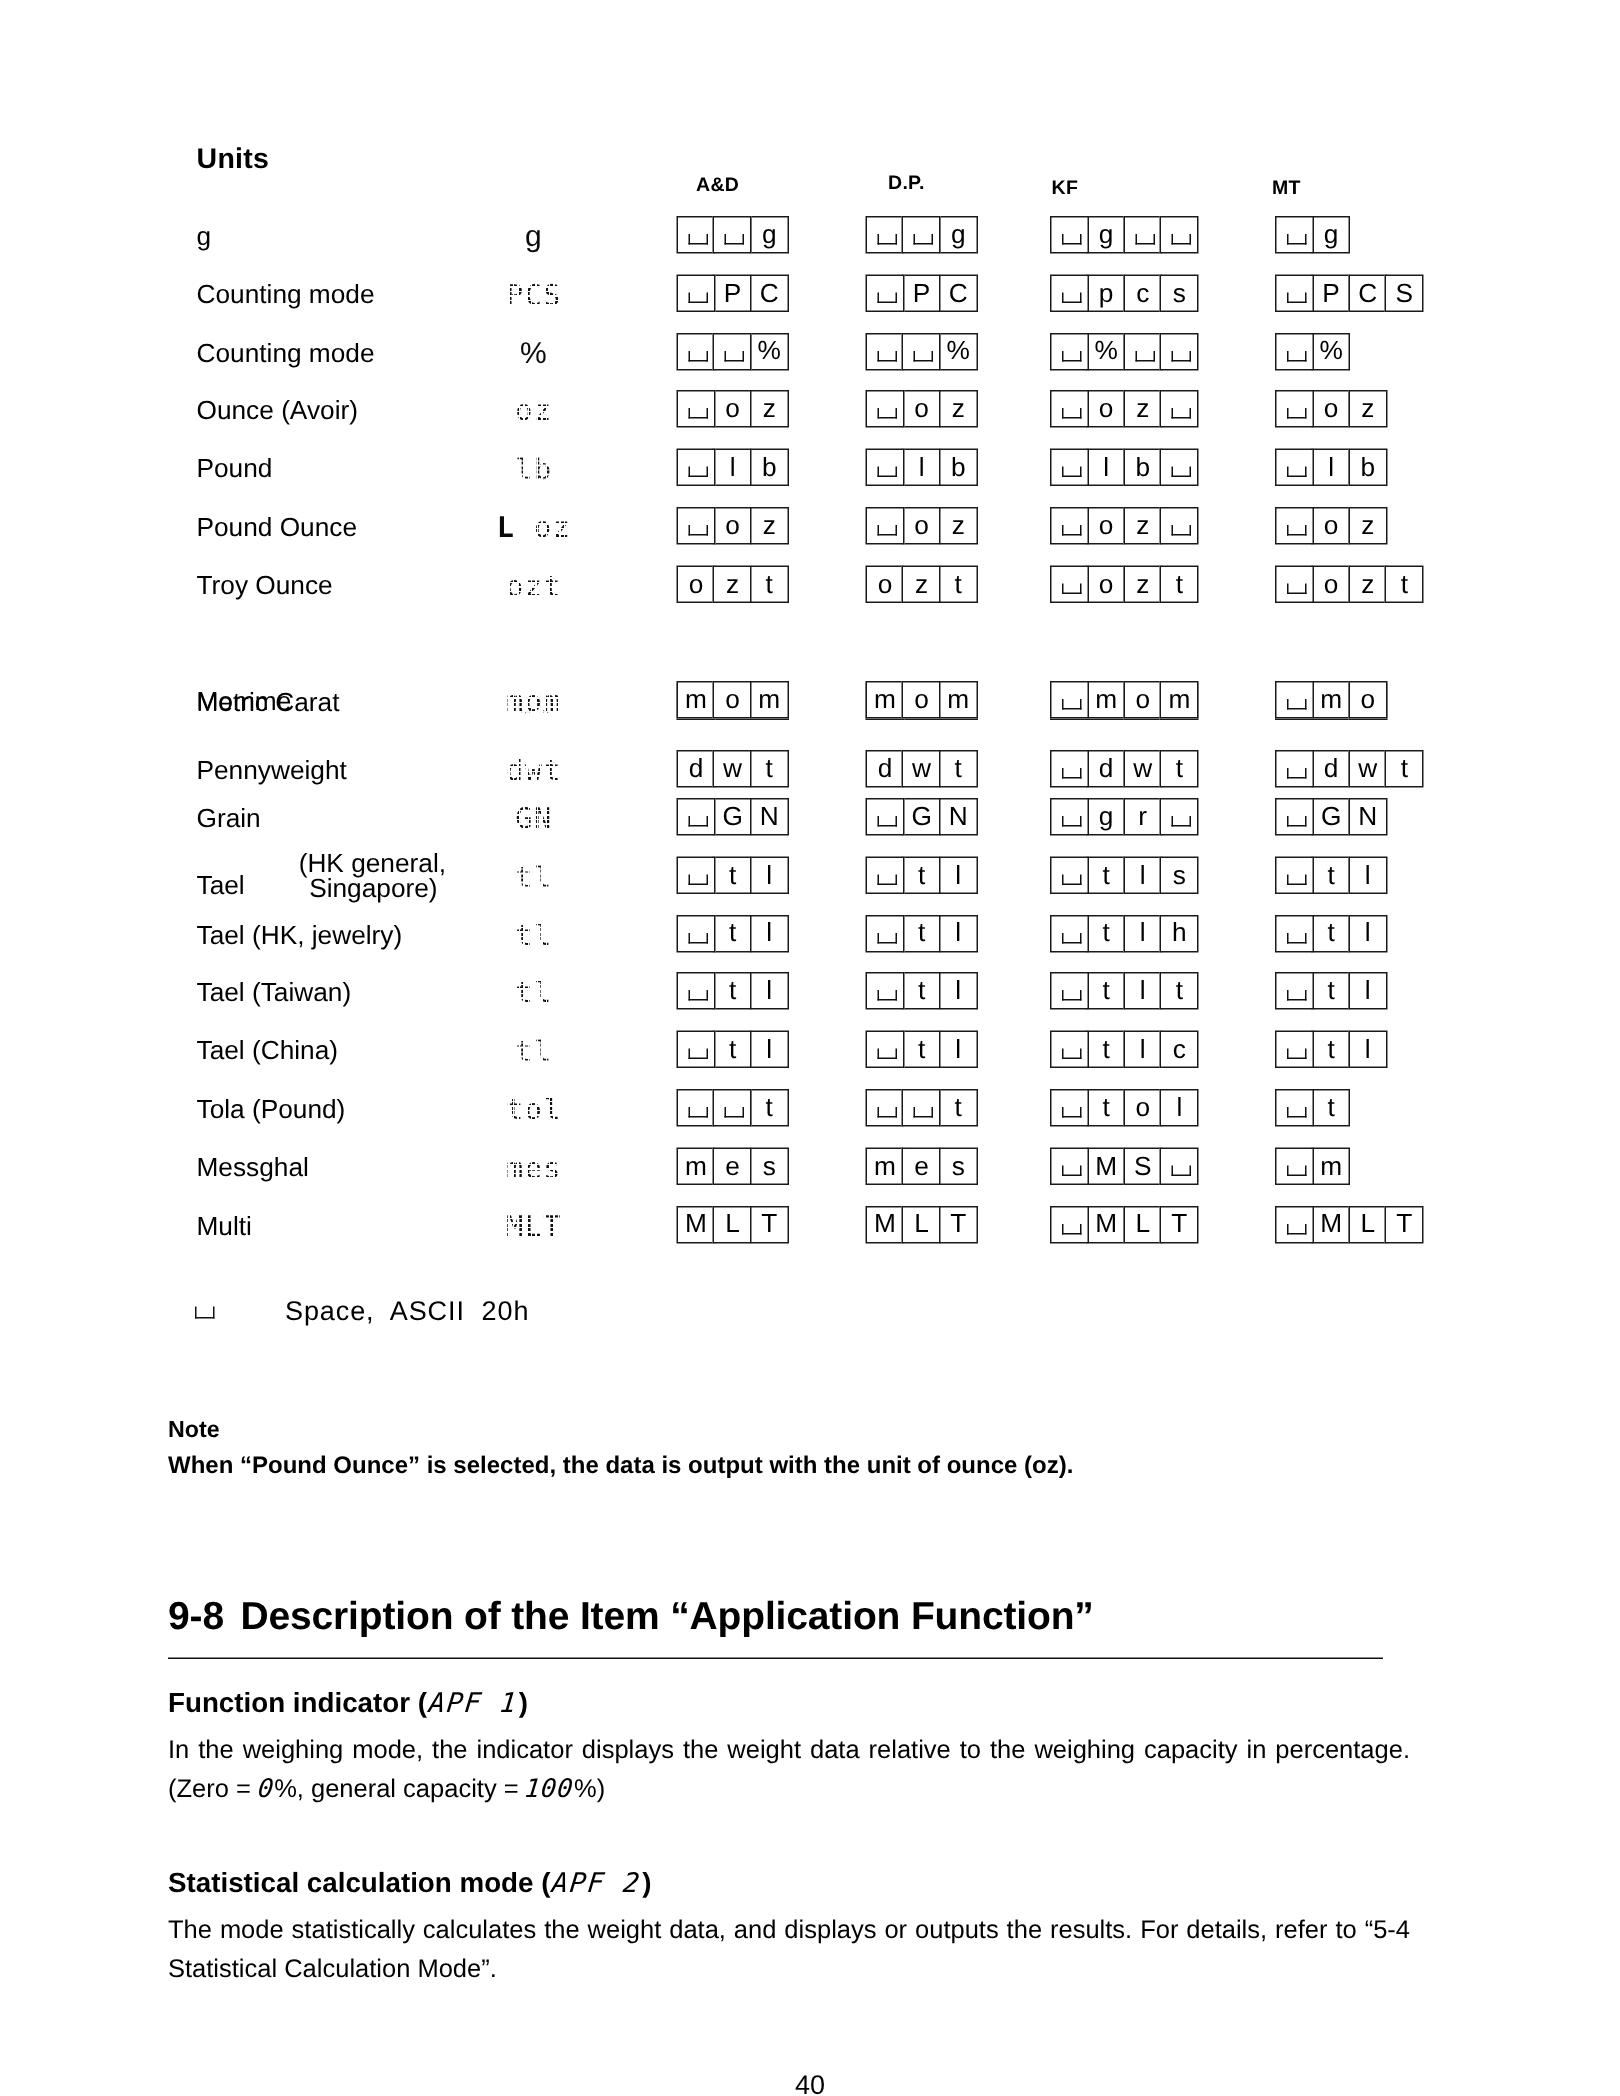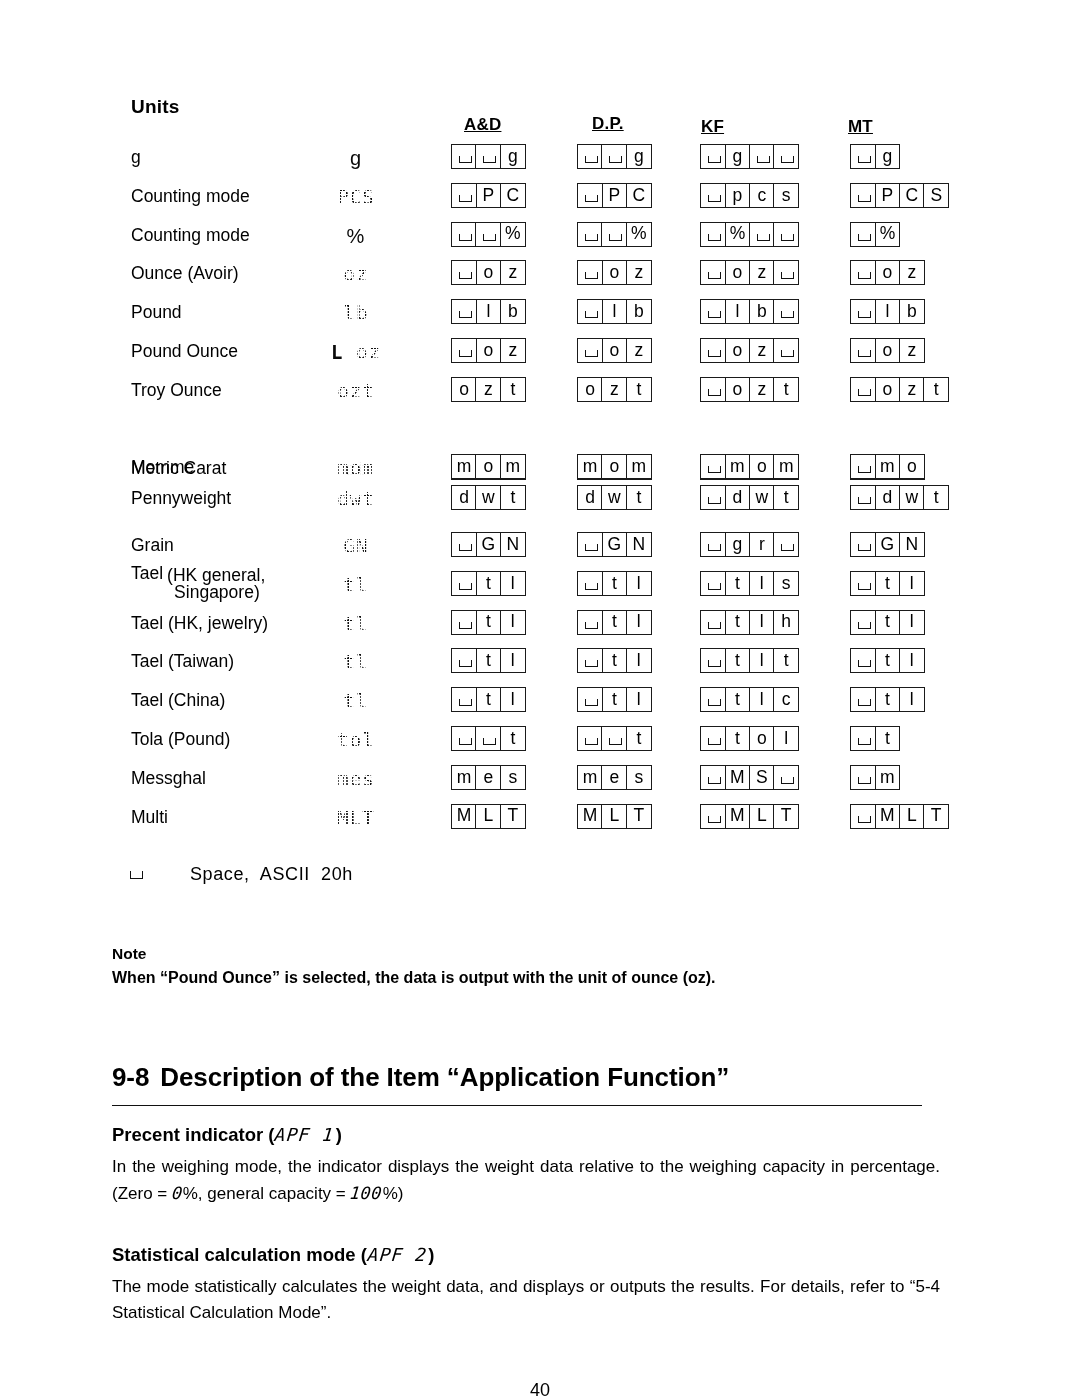--- a/index.html
+++ b/index.html
@@ -28,24 +28,23 @@
     position: absolute;
     left: 131px;
     top: 96px;
     font-size: 19px;
     font-weight: bold;
     letter-spacing: 0.2px;
   }
 
   .col-head {
     position: absolute;
-    font-size: 17px;
+    font-size: 13px;
     font-weight: bold;
     letter-spacing: 0.2px;
-    text-decoration: underline;
   }
   .col-head.ch-ad { left: 464px; top: 115px; }
   .col-head.ch-dp { left: 592px; top: 114px; }
   .col-head.ch-kf { left: 701px; top: 117px; }
   .col-head.ch-mt { left: 848px; top: 117px; }
 
   .row {
     position: absolute;
     left: 0;
     width: 1080px;
@@ -55,21 +54,22 @@
   
   .u-name {
     position: absolute;
     left: 131px;
     font-size: 17.5px;
     white-space: nowrap;
     line-height: 1;
   }
   .u-name.compound {
     display: flex;
-    align-items: flex-start;
+    align-items: flex-end;
+    gap: 32px;
   }
   .u-name .tael-word { }
   .u-name .paren-stack {
     display: inline-block;
     margin-left: 4px;
     line-height: 0.98;
     font-size: 17.5px;
     position: relative;
     top: 2px;
   }
@@ -498,21 +498,21 @@
           <div class="cell">m</div>
           <div class="cell">o</div>
           <div class="cell">m</div>
         </div>
         <div class="boxgrp grp-mt" style="top: 0px;">
           <div class="cell sp"></div>
           <div class="cell">m</div>
           <div class="cell">o</div>
         </div>
       </div>
-      <div class="row" style="top: 485px;">
+      <div class="row" style="top: 500px;">
         <div class="u-name" style="top: 5px;">Pennyweight</div>
         <div class="u-lcd" style="top: 3px;"><span class="dotmtx">dwt</span></div>
         <div class="boxgrp grp-ad" style="top: 0px;">
           <div class="cell">d</div>
           <div class="cell">w</div>
           <div class="cell">t</div>
         </div>
         <div class="boxgrp grp-dp" style="top: 0px;">
           <div class="cell">d</div>
           <div class="cell">w</div>
@@ -746,21 +746,21 @@
 
 <div class="note-title">Note</div>
 <div class="note-body">When “Pound Ounce” is selected, the data is output with the unit of ounce (oz).</div>
 
 <div class="sec-heading">
   <span class="num">9-8</span><span>Description of the Item “Application Function”</span>
 </div>
 <div class="sec-rule"></div>
 
 <div class="sub-heading sh-1">
-  <span>Precent indicator (</span>
+  <span>Function indicator (</span>
     <span class="seg">APF  1</span>
     <span>)</span>
 </div>
 <div class="body-para bp-1">
   <span>In the weighing mode, the indicator displays the weight data relative to the weighing capacity in percentage. (Zero = </span><span class="seg">0</span><span>%, general capacity = </span><span class="seg">100</span><span>%)</span>
 </div>
 
 <div class="sub-heading sh-2">
   <span>Statistical calculation mode (</span>
     <span class="seg">APF  2</span>

